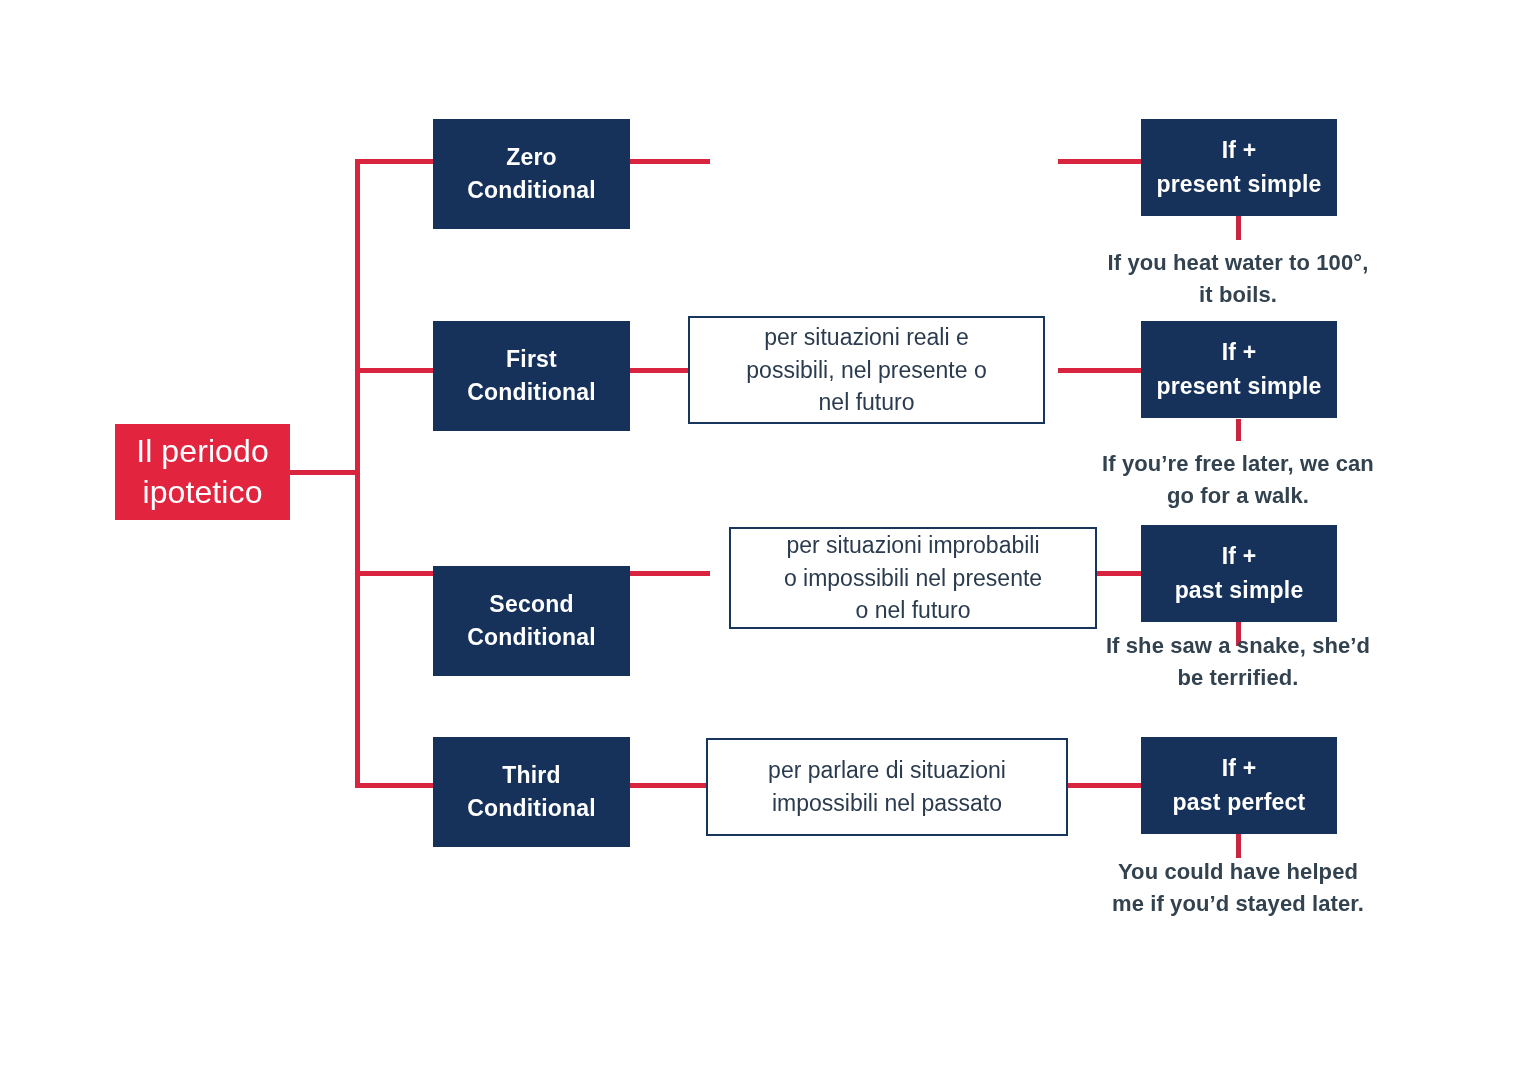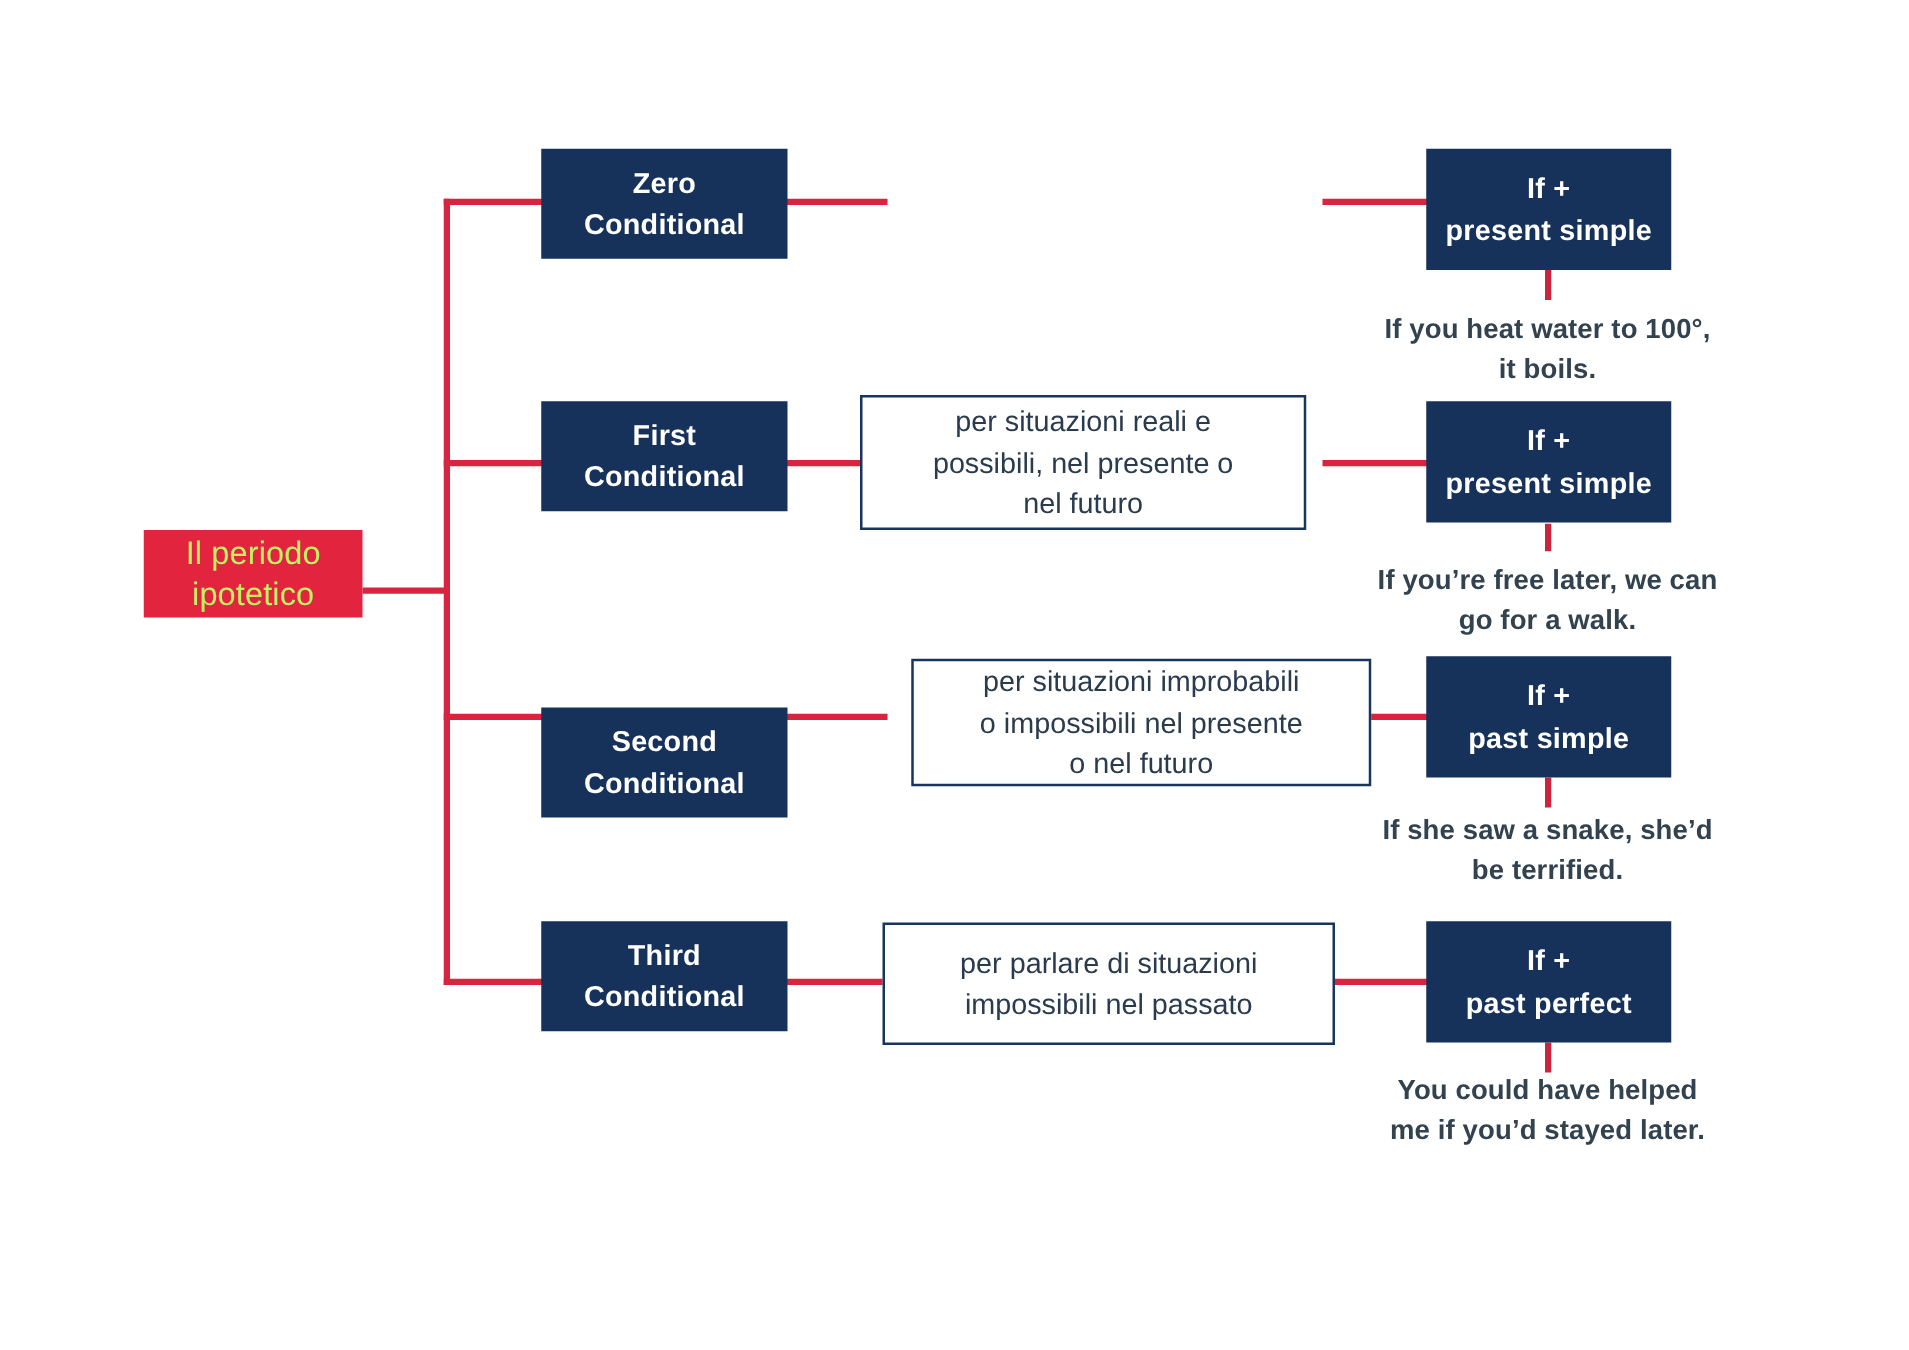--- a/index.html
+++ b/index.html
@@ -26,28 +26,28 @@
   .conn-h { height: 5px; }
   .conn-v { width: 5px; }
   .conn-stub { background: #c9253f; }
 
   
   .root-node {
     position: absolute;
     left: 115px;
     top: 424px;
     width: 175px;
-    height: 70px;
+    height: 96px;
     background: #e3243f;
-    color: #bef264;
+    color: #ffffff;
     display: flex;
     align-items: center;
     justify-content: center;
     text-align: center;
-    font-size: 26px;
+    font-size: 32px;
     font-weight: 400;
     line-height: 1.28;
     letter-spacing: 0.1px;
   }
 
   
   .navy-box {
     position: absolute;
     background: #17325a;
     color: #ffffff;
@@ -56,21 +56,21 @@
     justify-content: center;
     text-align: center;
     font-size: 23px;
     font-weight: bold;
     line-height: 1.45;
     letter-spacing: 0.2px;
   }
   .box-type {
     left: 433px;
     width: 197px;
-    height: 88px;
+    height: 110px;
   }
   .box-form {
     left: 1141px;
     width: 196px;
     height: 97px;
     align-items: center;
   }
 
   
   .white-box {
@@ -156,21 +156,21 @@
 
   <div class="navy-box box-type" style="top:525px;margin-top:41px;">
     <span>Second<br>Conditional</span>
   </div>
   <div class="white-box" style="left:708px; top:527px; width:364px; height:98px;margin-left:21px;">
     <span>per situazioni improbabili<br>o impossibili nel presente<br>o nel futuro</span>
   </div>
   <div class="navy-box box-form" style="top:525px;">
     <span>If +<br>past simple</span>
   </div>
-  <div class="example" style="left:1073px; top:648px; width:330px;">
+  <div class="example" style="left:1073px; top:630px; width:330px;">
     <span>If she saw a snake, she’d<br>be terrified.</span>
   </div>
 
   <div class="navy-box box-type" style="top:737px;">
     <span>Third<br>Conditional</span>
   </div>
   <div class="white-box" style="left:706px; top:738px; width:358px; height:94px;">
     <span>per parlare di situazioni<br>impossibili nel passato</span>
   </div>
   <div class="navy-box box-form" style="top:737px;">

